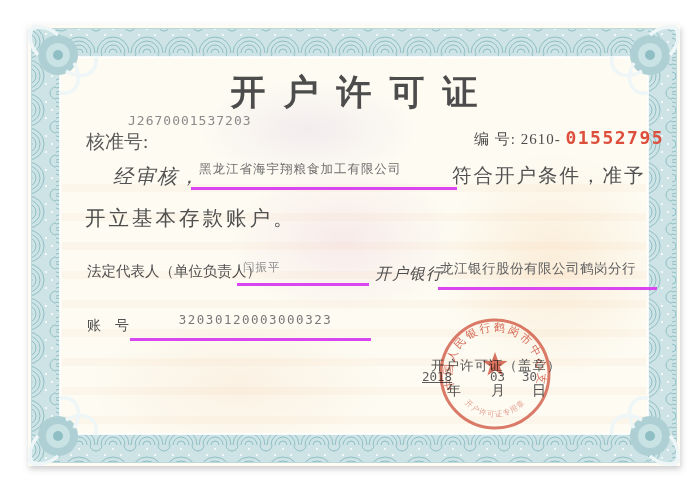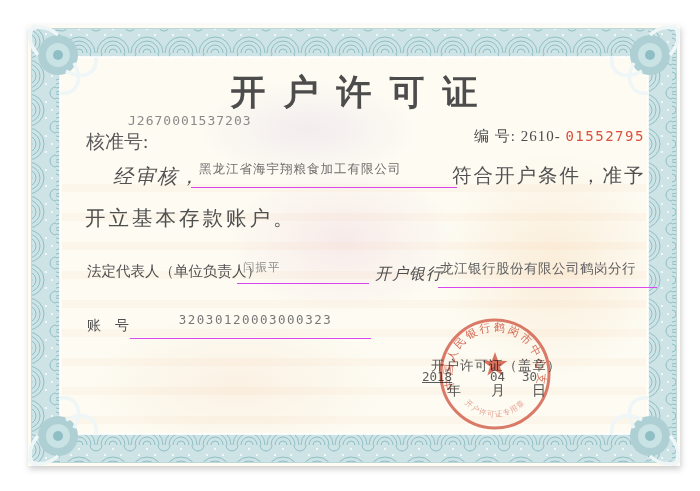--- a/index.html
+++ b/index.html
@@ -26,23 +26,23 @@
   .microtext{position:absolute;left:34px;top:140px;width:584px;height:280px;
        background:repeating-linear-gradient(0deg,rgba(236,164,104,0) 0 21px,rgba(236,164,104,.06) 21px 29px);}
   
   .t{position:absolute;color:#4e4e4e;white-space:nowrap;}
   .title{left:0;top:44px;width:652px;text-align:center;font-size:35px;font-weight:700;
          letter-spacing:18px;text-indent:18px;color:#4c4c4c;}
   .approval-no{left:100px;top:88px;font-size:13px;color:#8a8a8a;letter-spacing:1px;
          font-family:"DejaVu Sans Mono",monospace;}
   .approval-label{left:58px;top:104px;font-size:19px;color:#5a5a5a;}
   .serial{left:446px;top:102px;font-size:15px;color:#4c4c4c;letter-spacing:1px;}
-  .serial .red{color:#dd4f3c;letter-spacing:1.5px;font-family:"DejaVu Sans Mono",monospace;font-size:14px;}
+  .serial .red{color:#dd4f3c;letter-spacing:1.5px;font-family:"DejaVu Sans Mono",monospace;font-size:18px;font-weight:bold;}
   .review-prefix{left:85px;top:138px;font-size:20px;letter-spacing:2px;color:#525252;font-style:italic;}
-  .field{position:absolute;border-bottom:1px solid #d946ef;}
+  .field{position:absolute;border-bottom:3px solid #d946ef;}
   .company-field{left:163px;top:134px;width:258px;height:28px;font-size:12.5px;color:#6e6e6e;
          padding-left:8px;letter-spacing:1px;}
   .review-suffix{left:424px;top:137px;font-size:19.5px;letter-spacing:2px;color:#525252;}
   .line2{left:57px;top:179px;font-size:20.5px;letter-spacing:3px;color:#4f4f4f;}
   .rep-label{left:59px;top:237px;font-size:14.5px;color:#4f4f4f;}
   .rep-field{left:209px;top:233px;width:126px;height:25px;font-size:11.5px;color:#8c8c8c;
          padding-left:6px;letter-spacing:1px;}
   .bank-label{left:347px;top:239px;font-size:16px;color:#4f4f4f;letter-spacing:1px;font-style:italic;}
   .bank-field{left:410px;top:233px;width:217px;height:29px;font-size:13.5px;color:#5f5f5f;
          padding-left:2px;letter-spacing:.5px;}
@@ -166,21 +166,21 @@
     <span>龙江银行股份有限公司鹤岗分行</span>
   </div>
 
   <div class="t acct-label">账　号</div>
   <div class="t field acct-field">
     <span>32030120003000323</span>
   </div>
 
   <div class="t issuer-label">开户许可证（盖章）</div>
   <div class="t d-num y-num">2018</div>
-  <div class="t d-num m-num">04</div>
+  <div class="t d-num m-num">03</div>
   <div class="t d-num dd-num">30</div>
   <div class="t d-char y-char">年</div>
   <div class="t d-char m-char">月</div>
   <div class="t d-char d-char2">日</div>
 
   <svg class="seal" viewBox="0 0 130 130">
     <circle cx="65" cy="65" r="54" fill="none" stroke="#d0523f" stroke-width="3" opacity=".75"></circle>
     <polygon points="65,43 68.06,51.79 77.4,52.0 69.95,57.61 72.6,66.5 65,61.2 57.4,66.5 60.05,57.61 52.6,52.0 61.94,51.79" fill="#d0523f" opacity=".8"></polygon>
     <defs>
       <path id="ringPath" d="M 24.6,79.7 A 43,43 0 1 1 105.4,79.7" fill="none"></path>

